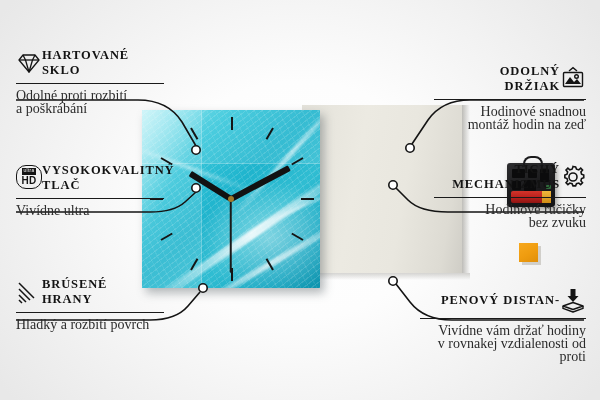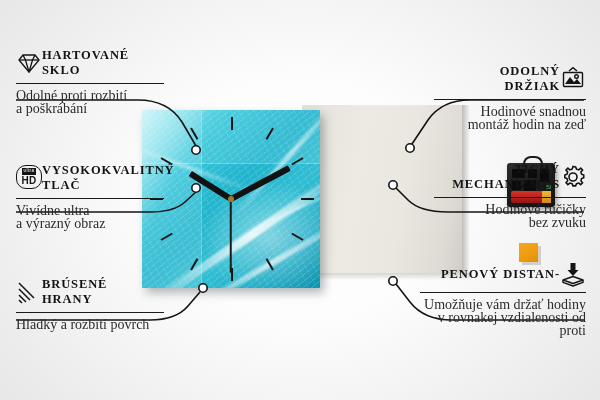--- a/index.html
+++ b/index.html
@@ -139,21 +139,21 @@
   }
   .hdbox .u{ font-size:4.6px; background:#141414; color:#fff; padding:1px 2px; letter-spacing:.4px; }
   .hdbox .h{ font-size:10px; font-weight:700; letter-spacing:.3px; margin-top:1px; }
 
   
   #f-glass{ left:16px; top:48px; width:148px; }
   #f-print{ left:16px; top:163px; width:148px; }
   #f-edge{  left:16px; top:277px; width:148px; }
   #f-holder{ right:14px; top:64px; width:152px; }
   #f-mech{   right:14px; top:162px; width:152px; }
-  #f-foam{   right:14px; top:261px; width:166px; }
+  #f-foam{   right:14px; top:287px; width:166px; }
 </style>
 </head>
 <body>
 
 <div class="stage">
 
   <div class="photo">
 
     <div class="wall-shadow"></div>
     <div class="wall">
@@ -252,21 +252,20 @@
           <span class="h">HD</span>
         </span>
       </span>
       <span class="titles">
         <span class="t">VYSOKOKVALITNÝ</span>
         <span class="t">TLAČ</span>
       </span>
     </div>
     <div class="rule"></div>
     <div class="d">Vivídne ultra</div>
-    <div class="d">a výrazný obraz</div>
   </div>
 
   <div class="feat left" id="f-edge">
     <div class="head">
       <span class="ic">
         <svg viewBox="0 0 26 26">
             <g stroke="#141414" stroke-width="1.5" fill="none">
           <path d="M3 4 L18 19"></path>
               <path d="M3 10 L14 21"></path>
               <path d="M3 16 L10 23"></path>
@@ -334,17 +333,17 @@
         <svg viewBox="0 0 26 26">
             <g fill="none" stroke="#141414" stroke-width="1.4" stroke-linejoin="round">
           <path d="M10.5 2 h5 v7 h3 L13 15 L7.5 9 h3 Z" fill="#141414" stroke="none"></path>
           <path d="M13 15.5 L23 19 L13 22.5 L3 19 Z"></path>
           <path d="M3 19 v2.4 L13 25 L23 21.4 V19"></path>
         </g>
           </svg>
       </span>
     </div>
     <div class="rule"></div>
-    <div class="d">Umožňuje vám držať hodiny</div>
+    <div class="d">Vivídne vám držať hodiny</div>
     <div class="d">v rovnakej vzdialenosti od proti</div>
   </div>
 
 </div>
 
 </body></html>

